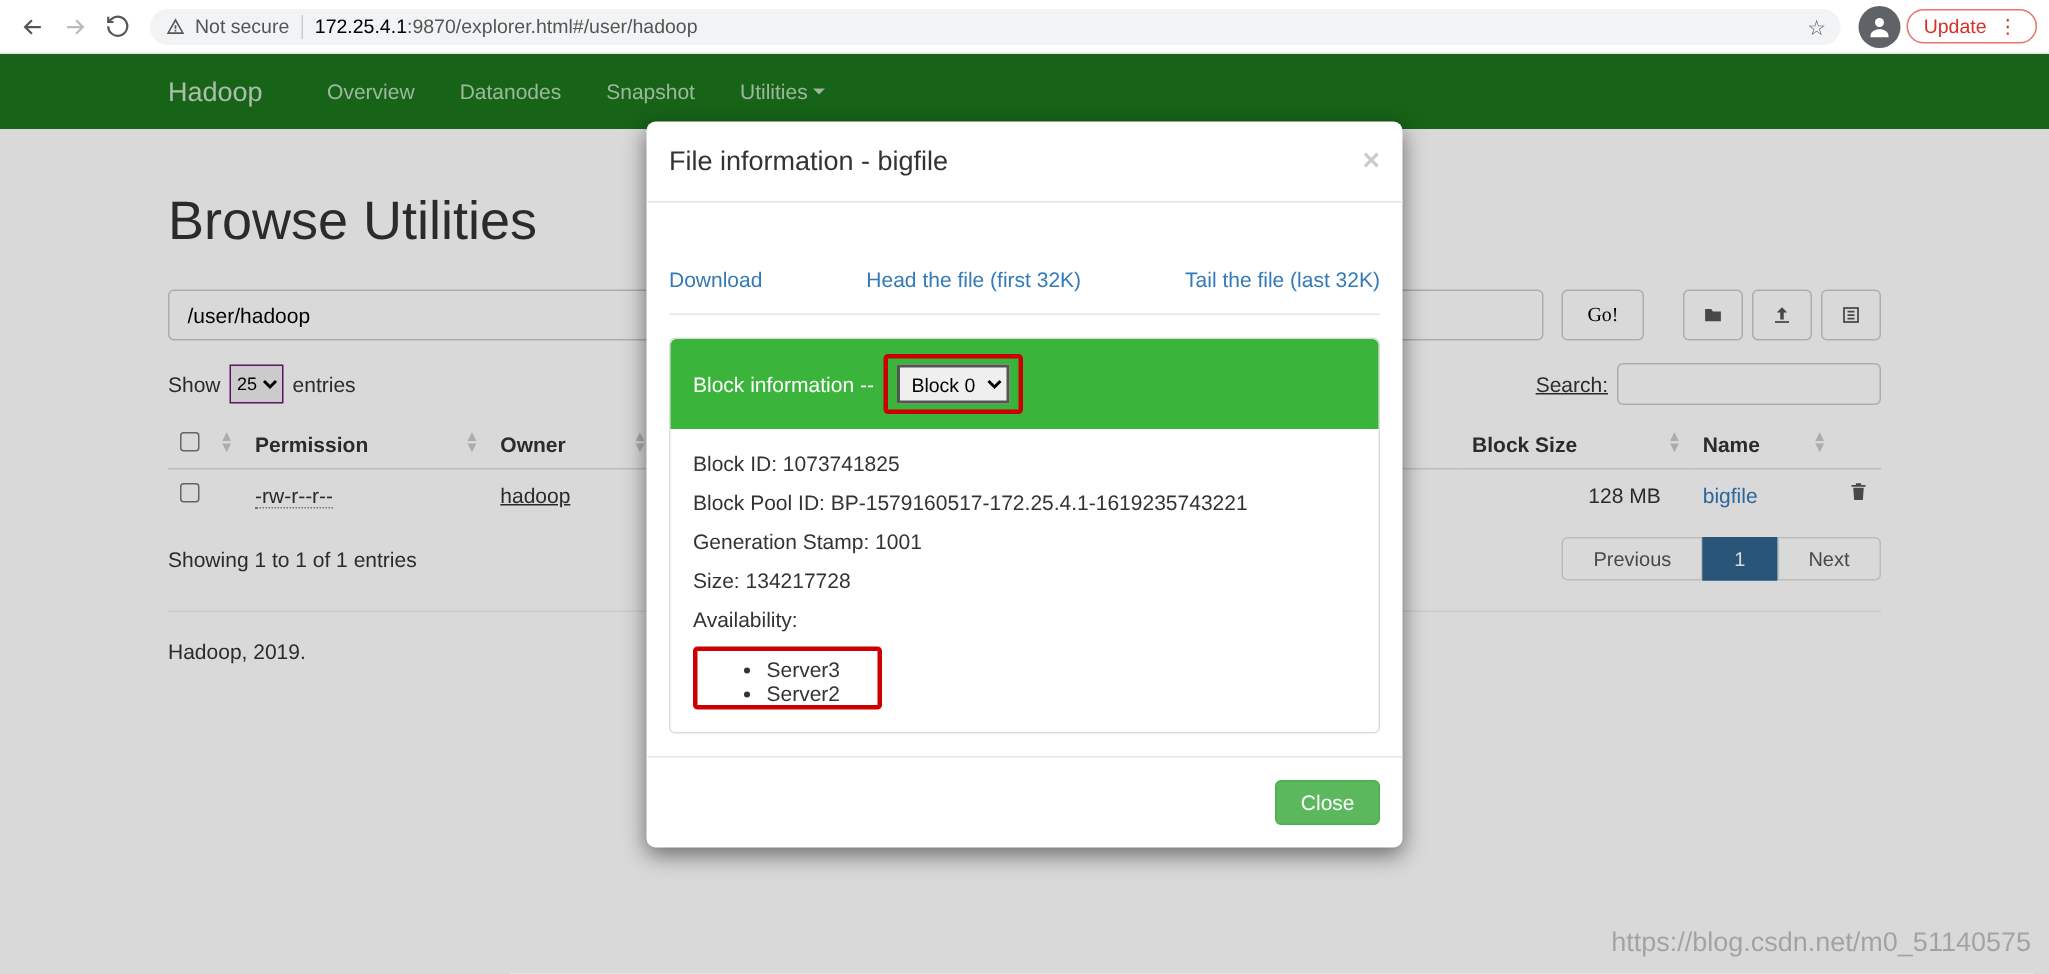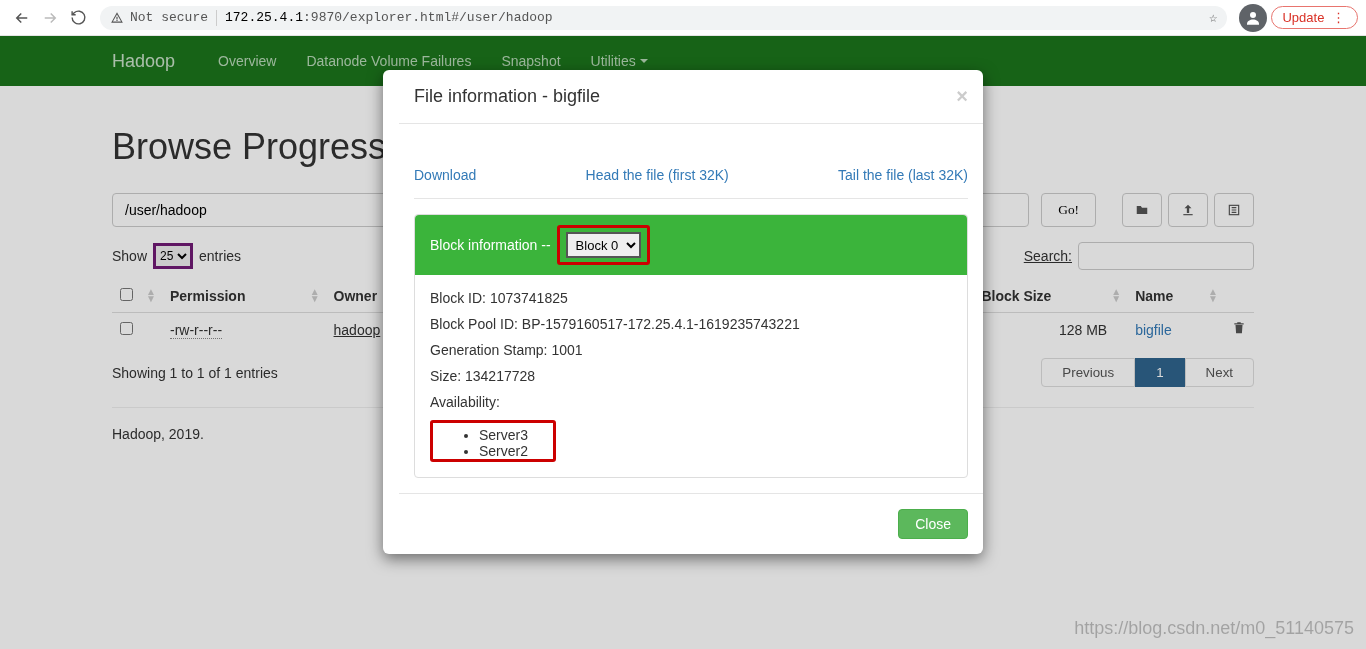--- a/index.html
+++ b/index.html
@@ -1,21 +1,21 @@
 <!DOCTYPE html>
 <html><head>
 <meta charset="utf-8">
 <style>
 * { box-sizing: border-box; margin: 0; padding: 0; }
 body { font-family: "Helvetica Neue", Helvetica, Arial, sans-serif; font-size: 14px; color: #333; background: #fff; overflow: hidden; width: 1366px; height: 649px; position: relative; }
 
 
 .browser-chrome { height: 36px; background: #fff; display: flex; align-items: center; padding: 0 8px; border-bottom: 1px solid #e5e5e5; }
 .chrome-btn { width: 28px; height: 28px; display: flex; align-items: center; justify-content: center; color: #555; border-radius: 14px; }
-.addrbar { flex: 1; display: flex; align-items: center; height: 24px; background: #f1f3f4; border-radius: 14px; margin: 0 8px; padding: 0 10px; gap: 8px; font-family: Liberation Mono, monospace; }
+.addrbar { flex: 1; display: flex; align-items: center; height: 24px; background: #f1f3f4; border-radius: 14px; margin: 0 8px; padding: 0 10px; gap: 8px; }
 .addrbar .secure { display: flex; align-items: center; gap: 6px; color: #555; font-size: 13px; }
 .addrbar .divider { width: 1px; height: 16px; background: #ccc; }
 .addrbar .url { font-size: 13px; color: #000; }
 .addrbar .url .rest { color: #555; }
 .addrbar .star { margin-left: auto; color: #555; }
 .profile { width: 28px; height: 28px; border-radius: 50%; background: #5f6368; display: flex; align-items: center; justify-content: center; margin: 0 4px; }
 .profile svg { fill: #fff; }
 .update-btn { border: 1px solid #e8746e; color: #d93025; border-radius: 14px; padding: 3px 14px 3px 10px; font-size: 13px; display: flex; align-items: center; gap: 2px; }
 
 
@@ -29,39 +29,39 @@
 .page { padding: 20px 112px; }
 .page h1 { font-size: 36px; font-weight: 500; margin: 20px 0 25px; }
 .path-row { display: flex; gap: 0; margin-bottom: 15px; }
 .path-input { flex: 1; height: 34px; border: 1px solid #ccc; border-radius: 4px; padding: 6px 12px; font-size: 14px; }
 .go-btn { height: 34px; padding: 6px 16px; border: 1px solid #ccc; background: #fff; border-radius: 4px; margin-left: 12px; font-family: Liberation Serif, serif; }
 .icon-btns { display: flex; gap: 0; margin-left: 20px; }
 .icon-btn { width: 40px; height: 34px; border: 1px solid #ccc; background: #fff; border-radius: 4px; display: flex; align-items: center; justify-content: center; margin-left: 6px; }
 
 .show-row { display: flex; justify-content: space-between; align-items: center; margin-bottom: 10px; }
 .show-left { display: flex; align-items: center; gap: 6px; }
-.show-left select { height: 26px; border: 3px solid #701a75; font-size: 12px; }
+.show-left select { height: 26px; border: 1px solid #701a75; font-size: 12px; }
 .search-right { display: flex; align-items: center; gap: 6px; text-decoration: underline; }
 .search-right input { height: 28px; width: 176px; border: 1px solid #ccc; border-radius: 4px; padding: 4px 8px; }
 
 table.listing { width: 100%; border-collapse: collapse; }
 table.listing th { text-align: left; font-weight: 700; padding: 8px; border-bottom: 1px solid #ddd; position: relative; }
 table.listing th .sort-icons { position: absolute; right: 6px; top: 8px; color: #ccc; font-size: 10px; line-height: 7px; }
 table.listing td { padding: 8px; border-top: 1px solid #ddd; }
 .perm-dotted { border-bottom: 1px dotted #888; }
 .pager-row { display: flex; justify-content: space-between; align-items: center; margin-top: 12px; padding-bottom: 20px; border-bottom: 1px solid #eee; }
 .pager { display: flex; }
 .pager button { padding: 6px 20px; border: 1px solid #ddd; background: #fff; color: #555; }
 .pager .active { background: #2f648d; color: #fff; border-color: #2f648d; }
 .pager button:first-child { border-radius: 4px 0 0 4px; }
 .pager button:last-child { border-radius: 0 4px 4px 0; }
 
 
 .overlay { position: absolute; top: 36px; left: 0; right: 0; bottom: 0; background: rgba(0,0,0,0.15); }
-.modal { position: absolute; top: 70px; left: 50%; transform: translateX(-50%); width: 600px; background: #fff; border-radius: 6px; box-shadow: 0 5px 15px rgba(0,0,0,.5); padding-left: 16px; }
+.modal { position: absolute; top: 81px; left: 50%; transform: translateX(-50%); width: 504px; background: #fff; border-radius: 6px; box-shadow: 0 5px 15px rgba(0,0,0,.5); }
 .modal-header { padding: 15px; border-bottom: 1px solid #e5e5e5; display: flex; justify-content: space-between; align-items: center; }
 .modal-header h4 { font-size: 18px; font-weight: 500; }
 .modal-header .close { color: #ccc; font-size: 20px; font-weight: 700; background: none; border: none; }
 .modal-body { padding: 15px; }
 .modal-links { display: flex; justify-content: space-between; padding: 0 0 15px; border-bottom: 1px solid #e5e5e5; margin-bottom: 15px; }
 .modal-links a { color: #337ab7; text-decoration: none; margin-top: 28px; }
 .panel { border: 1px solid #ddd; border-radius: 4px; }
 .panel-heading { background: #3bb43b; color: #fff; padding: 10px 15px; display: flex; align-items: center; gap: 6px; border-radius: 4px 4px 0 0; }
 .panel-heading select { height: 26px; border: 2px solid #555; background: #efefef; font-size: 13px; padding: 0 4px; }
 .red-box1 { border: 3px solid #cc0000; padding: 4px 6px; border-radius: 3px; }
@@ -112,30 +112,30 @@
         <circle cx="12" cy="8" r="4"></circle>
         <path d="M4 20c0-4 4-6 8-6s8 2 8 6v1H4v-1z"></path>
       </svg>
     </div>
   <div class="update-btn"><span>Update</span>&nbsp;<span style="letter-spacing:-2px;color:#d93025">⋮</span></div>
 </div>
 
 <div class="navbar">
   <span class="brand">Hadoop</span>
   <a href="#">Overview</a>
-  <a href="#">Datanode Volume Failures</a>
+  <a href="#">Datanodes</a>
   <a href="#">Snapshot</a>
   <a href="#" class="util">
       <span>Utilities</span>
       <span class="caret-down"></span>
     </a>
 </div>
 
 <div class="page">
-  <h1>Browse Progress</h1>
+  <h1>Browse Utilities</h1>
   <div class="path-row">
     <input class="path-input" value="/user/hadoop" style="">
     <button class="go-btn">Go!</button>
     <div class="icon-btns">
       <div class="icon-btn">
           <svg width="16" height="14" viewBox="0 0 24 24" fill="#555">
             <path d="M3 5h7l2 3h9v11H3z"></path>
           </svg>
         </div>
       <div class="icon-btn">

